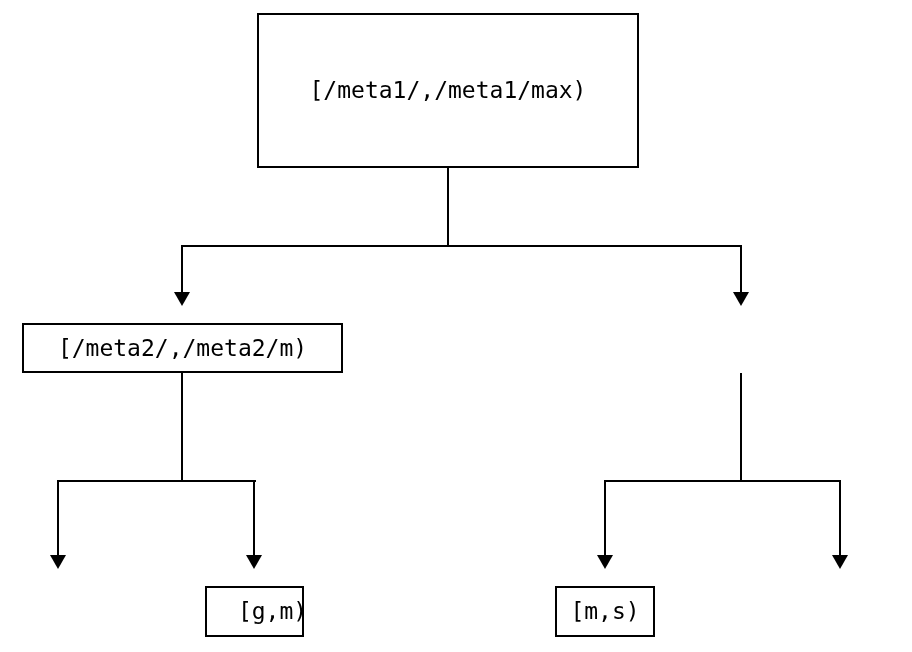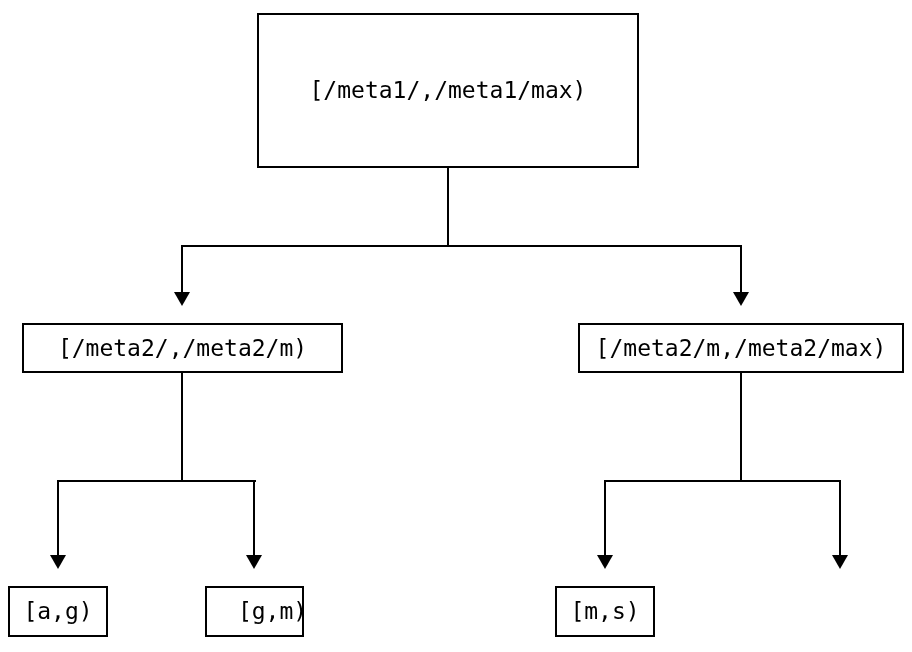--- a/index.html
+++ b/index.html
@@ -75,22 +75,20 @@
   .a3-l { left: 597px; top: 555px; }
   .a3-r { left: 832px; top: 555px; }
 </style>
 </head>
 <body>
 
 <div class="canvas">
 
   <div class="node node-root">[/meta1/,/meta1/max)</div>
   <div class="node node-mid-left">[/meta2/,/meta2/m)</div>
-  <div class="node node-mid-right">[/meta2/m,/meta2/max)</div>
-  <div class="node node-leaf-ag">[a,g)</div>
   <div class="node node-leaf-gm">[g,m)</div>
   <div class="node node-leaf-ms">[m,s)</div>
 
   <div class="edge e1-stem"></div>
   <div class="edge e1-bar"></div>
   <div class="edge e1-drop-l"></div>
   <div class="edge e1-drop-r"></div>
   <div class="arrowhead a1-l"></div>
   <div class="arrowhead a1-r"></div>
 

